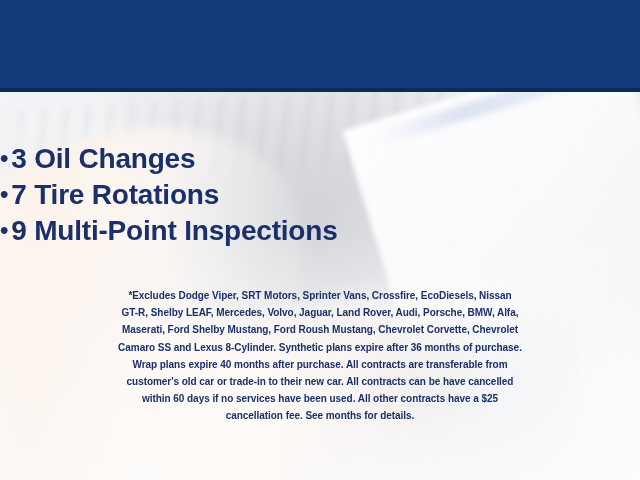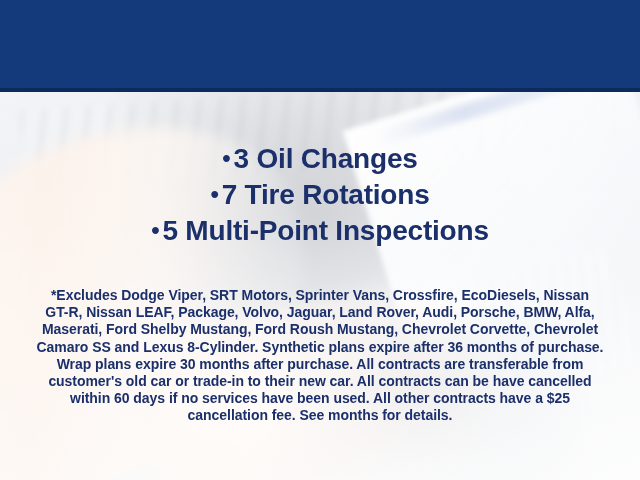--- a/index.html
+++ b/index.html
@@ -180,21 +180,21 @@
     line-height: 0;
   }
 
   
   .benefits {
     position: absolute;
     left: 0;
     top: 140px;
     width: 640px;
     z-index: 4;
-    text-align: center;
+    text-align: left;
   }
   .benefit-item {
     color: #1b2f6b;
     font-size: 28px;
     font-weight: bold;
     line-height: 35px;
     letter-spacing: -0.2px;
     white-space: nowrap;
   }
   .benefit-item .dot {
@@ -205,21 +205,21 @@
 
   
   .disclaimer {
     position: absolute;
     left: 26px;
     top: 287px;
     width: 588px;
     z-index: 4;
     text-align: center;
     color: #1b2f6b;
-    font-size: 14px;
+    font-size: 10px;
     font-weight: bold;
     line-height: 17.2px;
     letter-spacing: -0.05px;
   }
   .disclaimer p {
     margin: 0;
   }
 </style>
 </head>
 <body>
@@ -238,27 +238,27 @@
     <div class="wash"></div>
   </div>
 
   <div class="header-banner"></div>
   <div class="header-rule"></div>
   <div class="promo-title"><span>ExtraCare Package</span><span class="asterisk">*</span></div>
 
   <div class="benefits">
     <div class="benefit-item"><span class="dot">•</span><span>3 Oil Changes</span></div>
     <div class="benefit-item"><span class="dot">•</span><span>7 Tire Rotations</span></div>
-    <div class="benefit-item"><span class="dot">•</span><span>5 Multi-Point Inspections</span></div>
+    <div class="benefit-item"><span class="dot">•</span><span>9 Multi-Point Inspections</span></div>
   </div>
 
   <div class="disclaimer">
     <p>*Excludes Dodge Viper, SRT Motors, Sprinter Vans, Crossfire, EcoDiesels, Nissan</p>
-    <p>GT-R, Nissan LEAF, Package, Volvo, Jaguar, Land Rover, Audi, Porsche, BMW, Alfa,</p>
+    <p>GT-R, Shelby LEAF, Mercedes, Volvo, Jaguar, Land Rover, Audi, Porsche, BMW, Alfa,</p>
     <p>Maserati, Ford Shelby Mustang, Ford Roush Mustang, Chevrolet Corvette, Chevrolet</p>
     <p>Camaro SS and Lexus 8-Cylinder. Synthetic plans expire after 36 months of purchase.</p>
-    <p>Wrap plans expire 30 months after purchase. All contracts are transferable from</p>
+    <p>Wrap plans expire 40 months after purchase. All contracts are transferable from</p>
     <p>customer's old car or trade-in to their new car. All contracts can be have cancelled</p>
     <p>within 60 days if no services have been used. All other contracts have a $25</p>
     <p>cancellation fee. See months for details.</p>
   </div>
 
 </div>
 
 </body></html>

